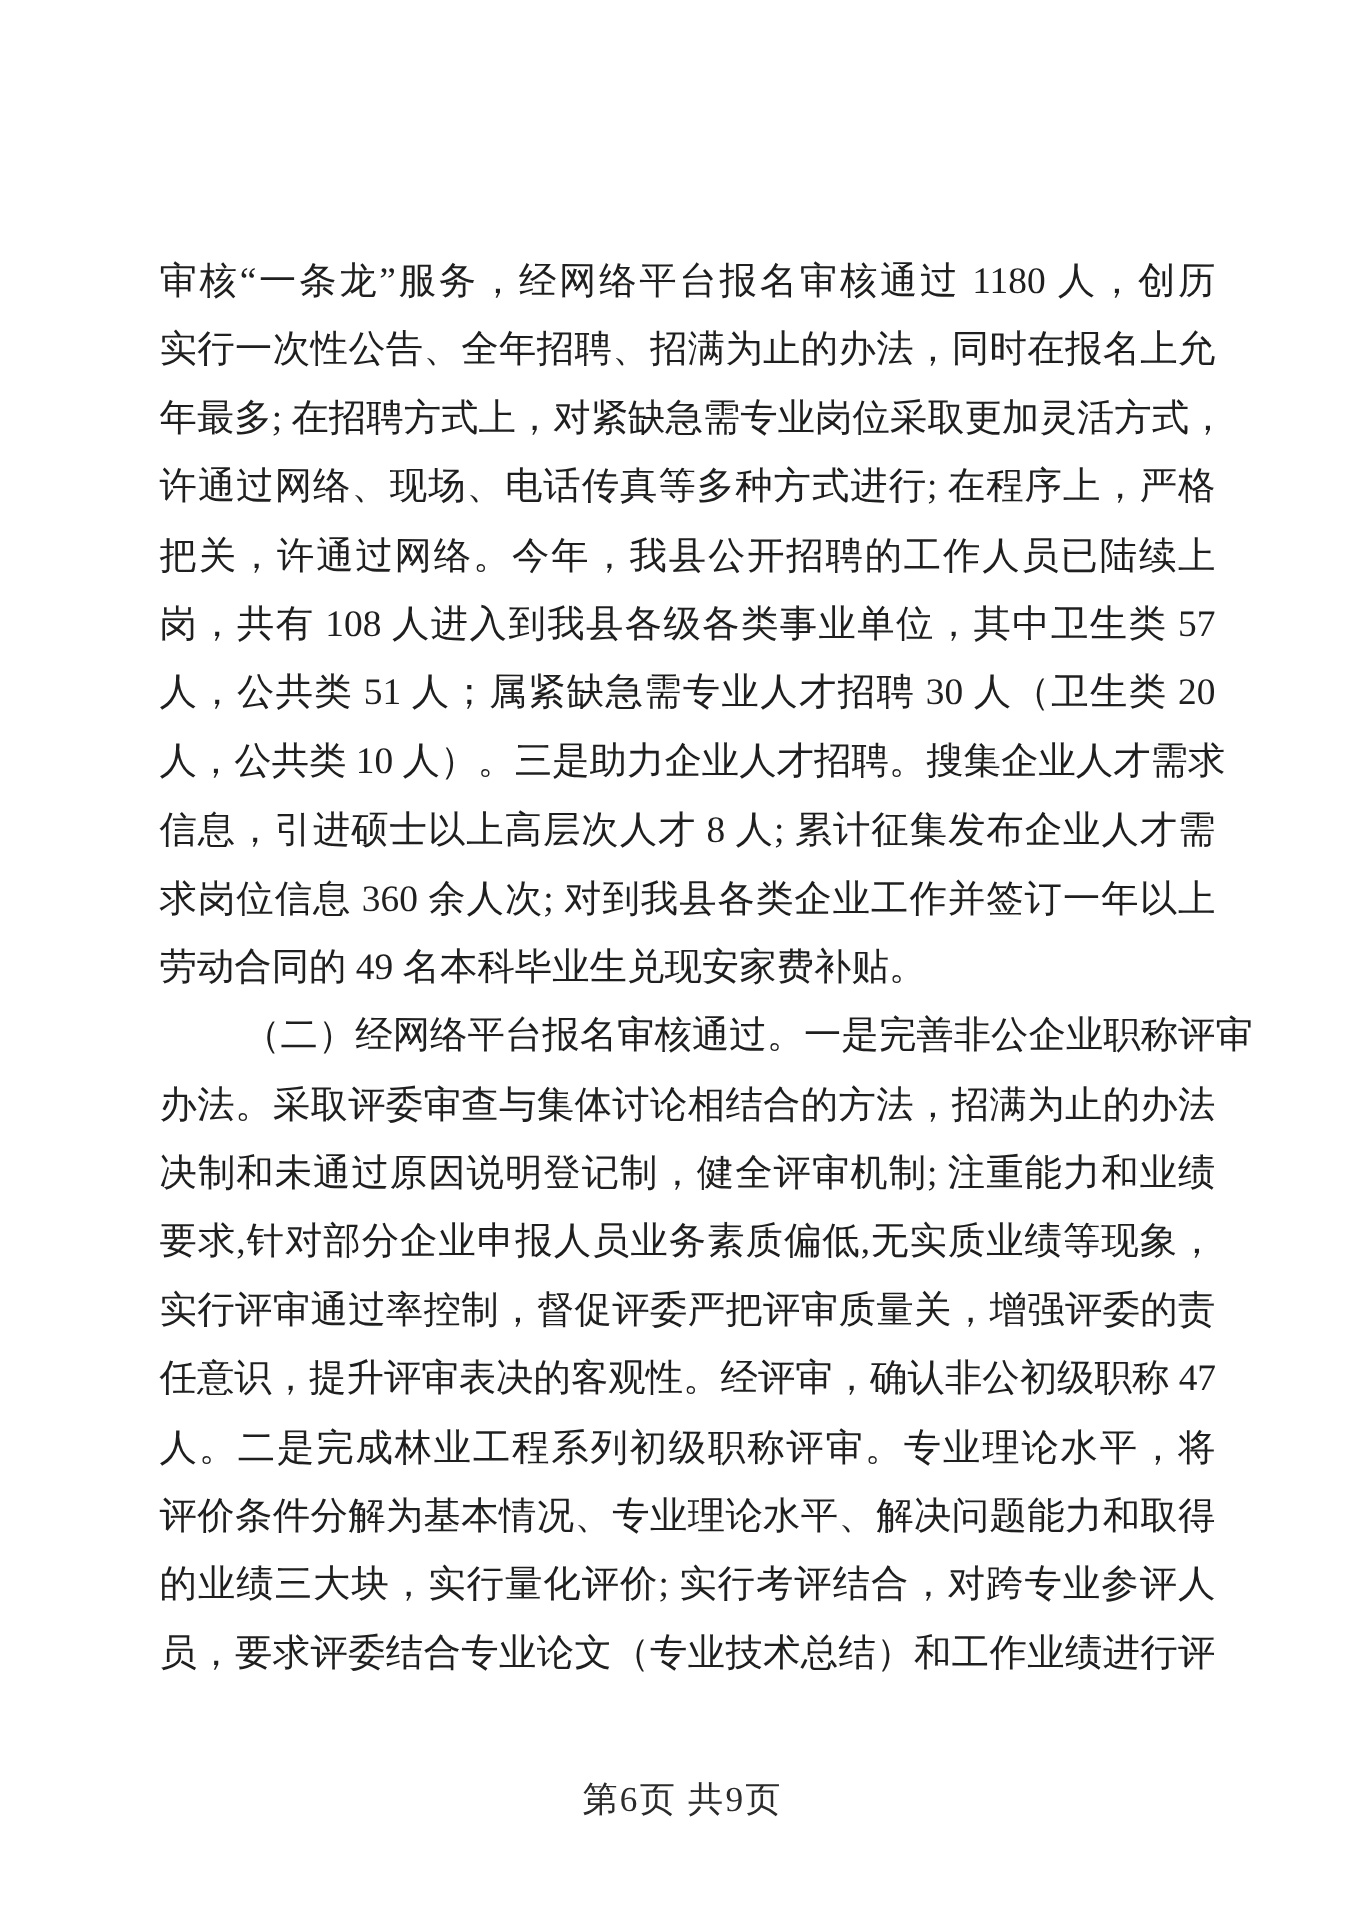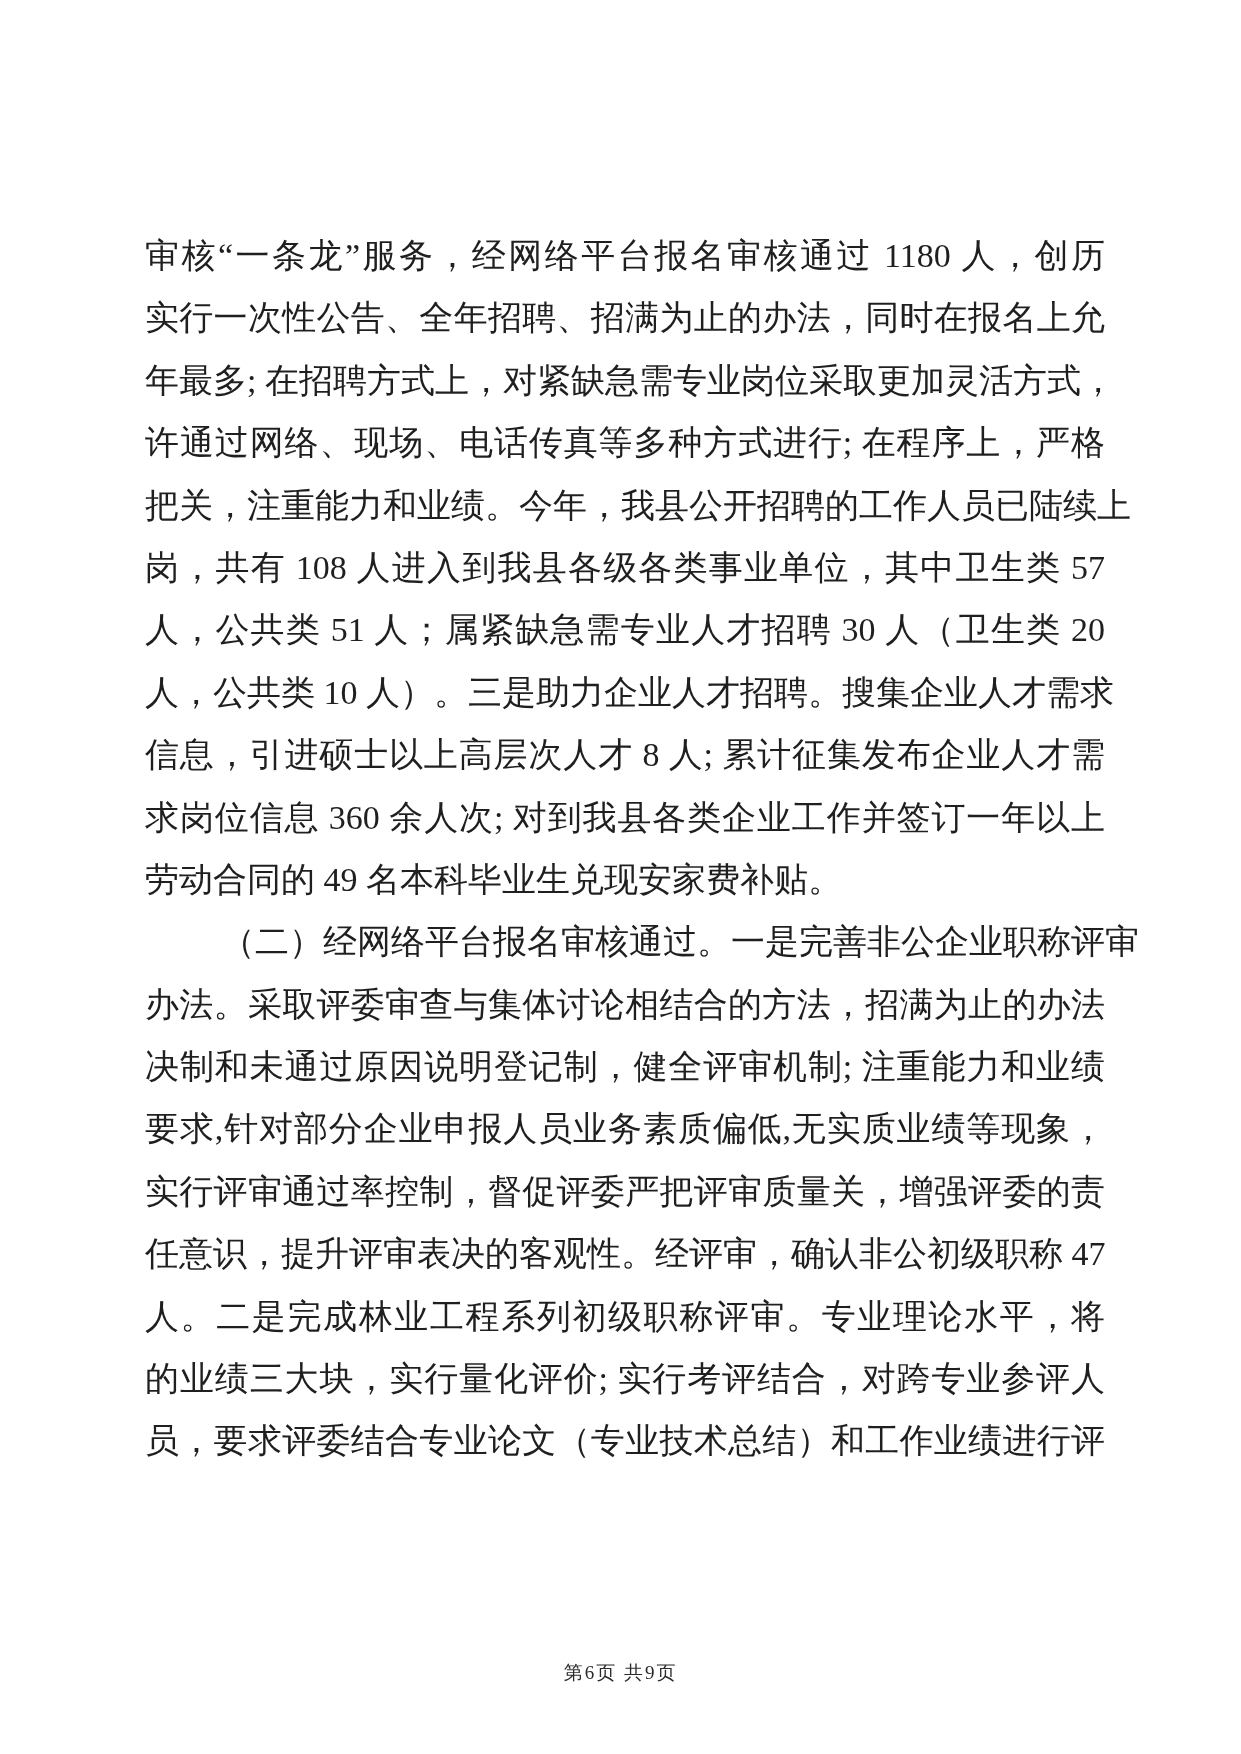--- a/index.html
+++ b/index.html
@@ -33,52 +33,53 @@
     text-align-last: left;
     -moz-text-align-last: left;
   }
   
   .content .line:nth-child(12) {
     text-indent: 76px;
   }
   .footer {
     position: absolute;
     left: 0;
-    top: 1655px;
+    top: 1617px;
     width: 100%;
     height: 36px;
     line-height: 36px;
     text-align: center;
-    font-size: 19px;
+    font-size: 32px;
     letter-spacing: 2px;
     color: #2b2b2b;
   }
 </style>
 </head>
 <body>
 
 <div class="page">
   <div class="content">
     <div class="line">审核“一条龙”服务，经网络平台报名审核通过 1180 人，创历</div>
     <div class="line">实行一次性公告、全年招聘、招满为止的办法，同时在报名上允</div>
     <div class="line">年最多; 在招聘方式上，对紧缺急需专业岗位采取更加灵活方式，</div>
     <div class="line">许通过网络、现场、电话传真等多种方式进行; 在程序上，严格</div>
-    <div class="line">把关，注重能力和业绩。今年，我县公开招聘的工作人员已陆续上</div>
+    <div class="line">把关，许通过网络。今年，我县公开招聘的工作人员已陆续上</div>
     <div class="line">岗，共有 108 人进入到我县各级各类事业单位，其中卫生类 57</div>
     <div class="line">人，公共类 51 人；属紧缺急需专业人才招聘 30 人（卫生类 20</div>
     <div class="line">人，公共类 10 人）。三是助力企业人才招聘。搜集企业人才需求</div>
     <div class="line">信息，引进硕士以上高层次人才 8 人; 累计征集发布企业人才需</div>
     <div class="line">求岗位信息 360 余人次; 对到我县各类企业工作并签订一年以上</div>
     <div class="line">劳动合同的 49 名本科毕业生兑现安家费补贴。</div>
     <div class="line">（二）经网络平台报名审核通过。一是完善非公企业职称评审</div>
     <div class="line">办法。采取评委审查与集体讨论相结合的方法，招满为止的办法</div>
     <div class="line">决制和未通过原因说明登记制，健全评审机制; 注重能力和业绩</div>
     <div class="line">要求,针对部分企业申报人员业务素质偏低,无实质业绩等现象，</div>
     <div class="line">实行评审通过率控制，督促评委严把评审质量关，增强评委的责</div>
     <div class="line">任意识，提升评审表决的客观性。经评审，确认非公初级职称 47</div>
     <div class="line">人。二是完成林业工程系列初级职称评审。专业理论水平，将</div>
+    <div class="line">评价条件分解为基本情况、专业理论水平、解决问题能力和取得</div>
     <div class="line">的业绩三大块，实行量化评价; 实行考评结合，对跨专业参评人</div>
     <div class="line">员，要求评委结合专业论文（专业技术总结）和工作业绩进行评</div>
   </div>
   <div class="footer">
     <span>第6页 共9页</span>
   </div>
 </div>
 
 </body></html>

